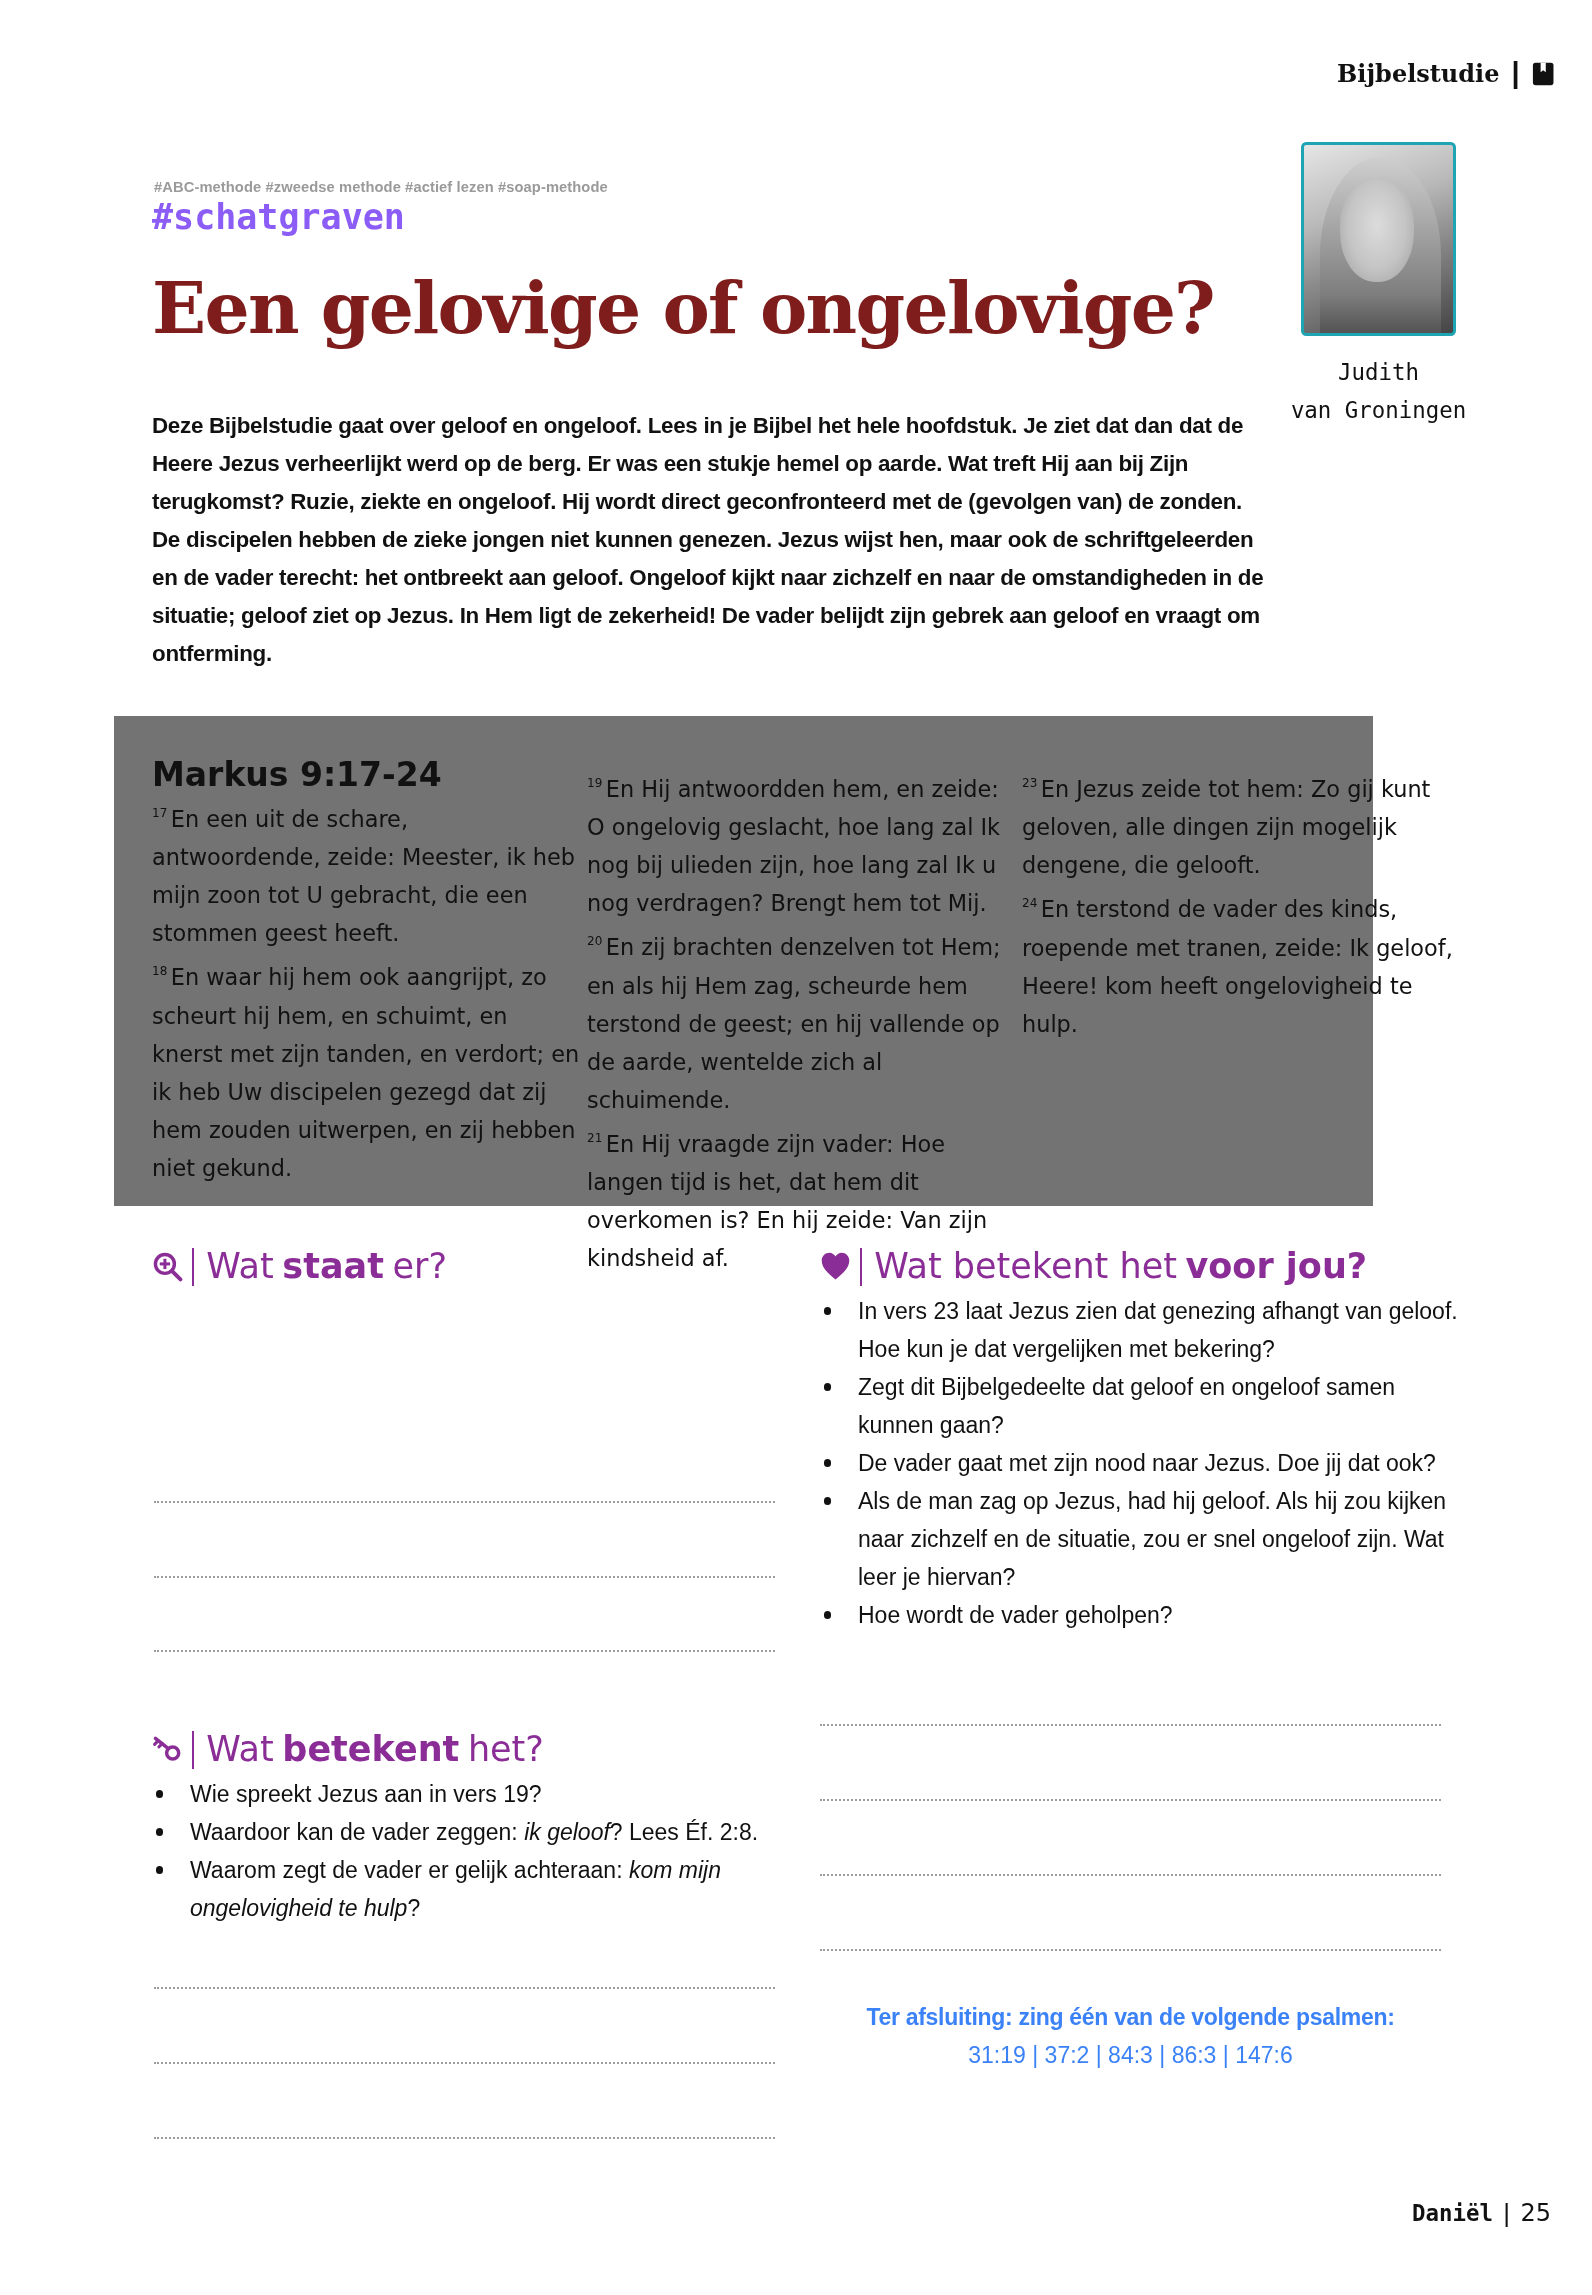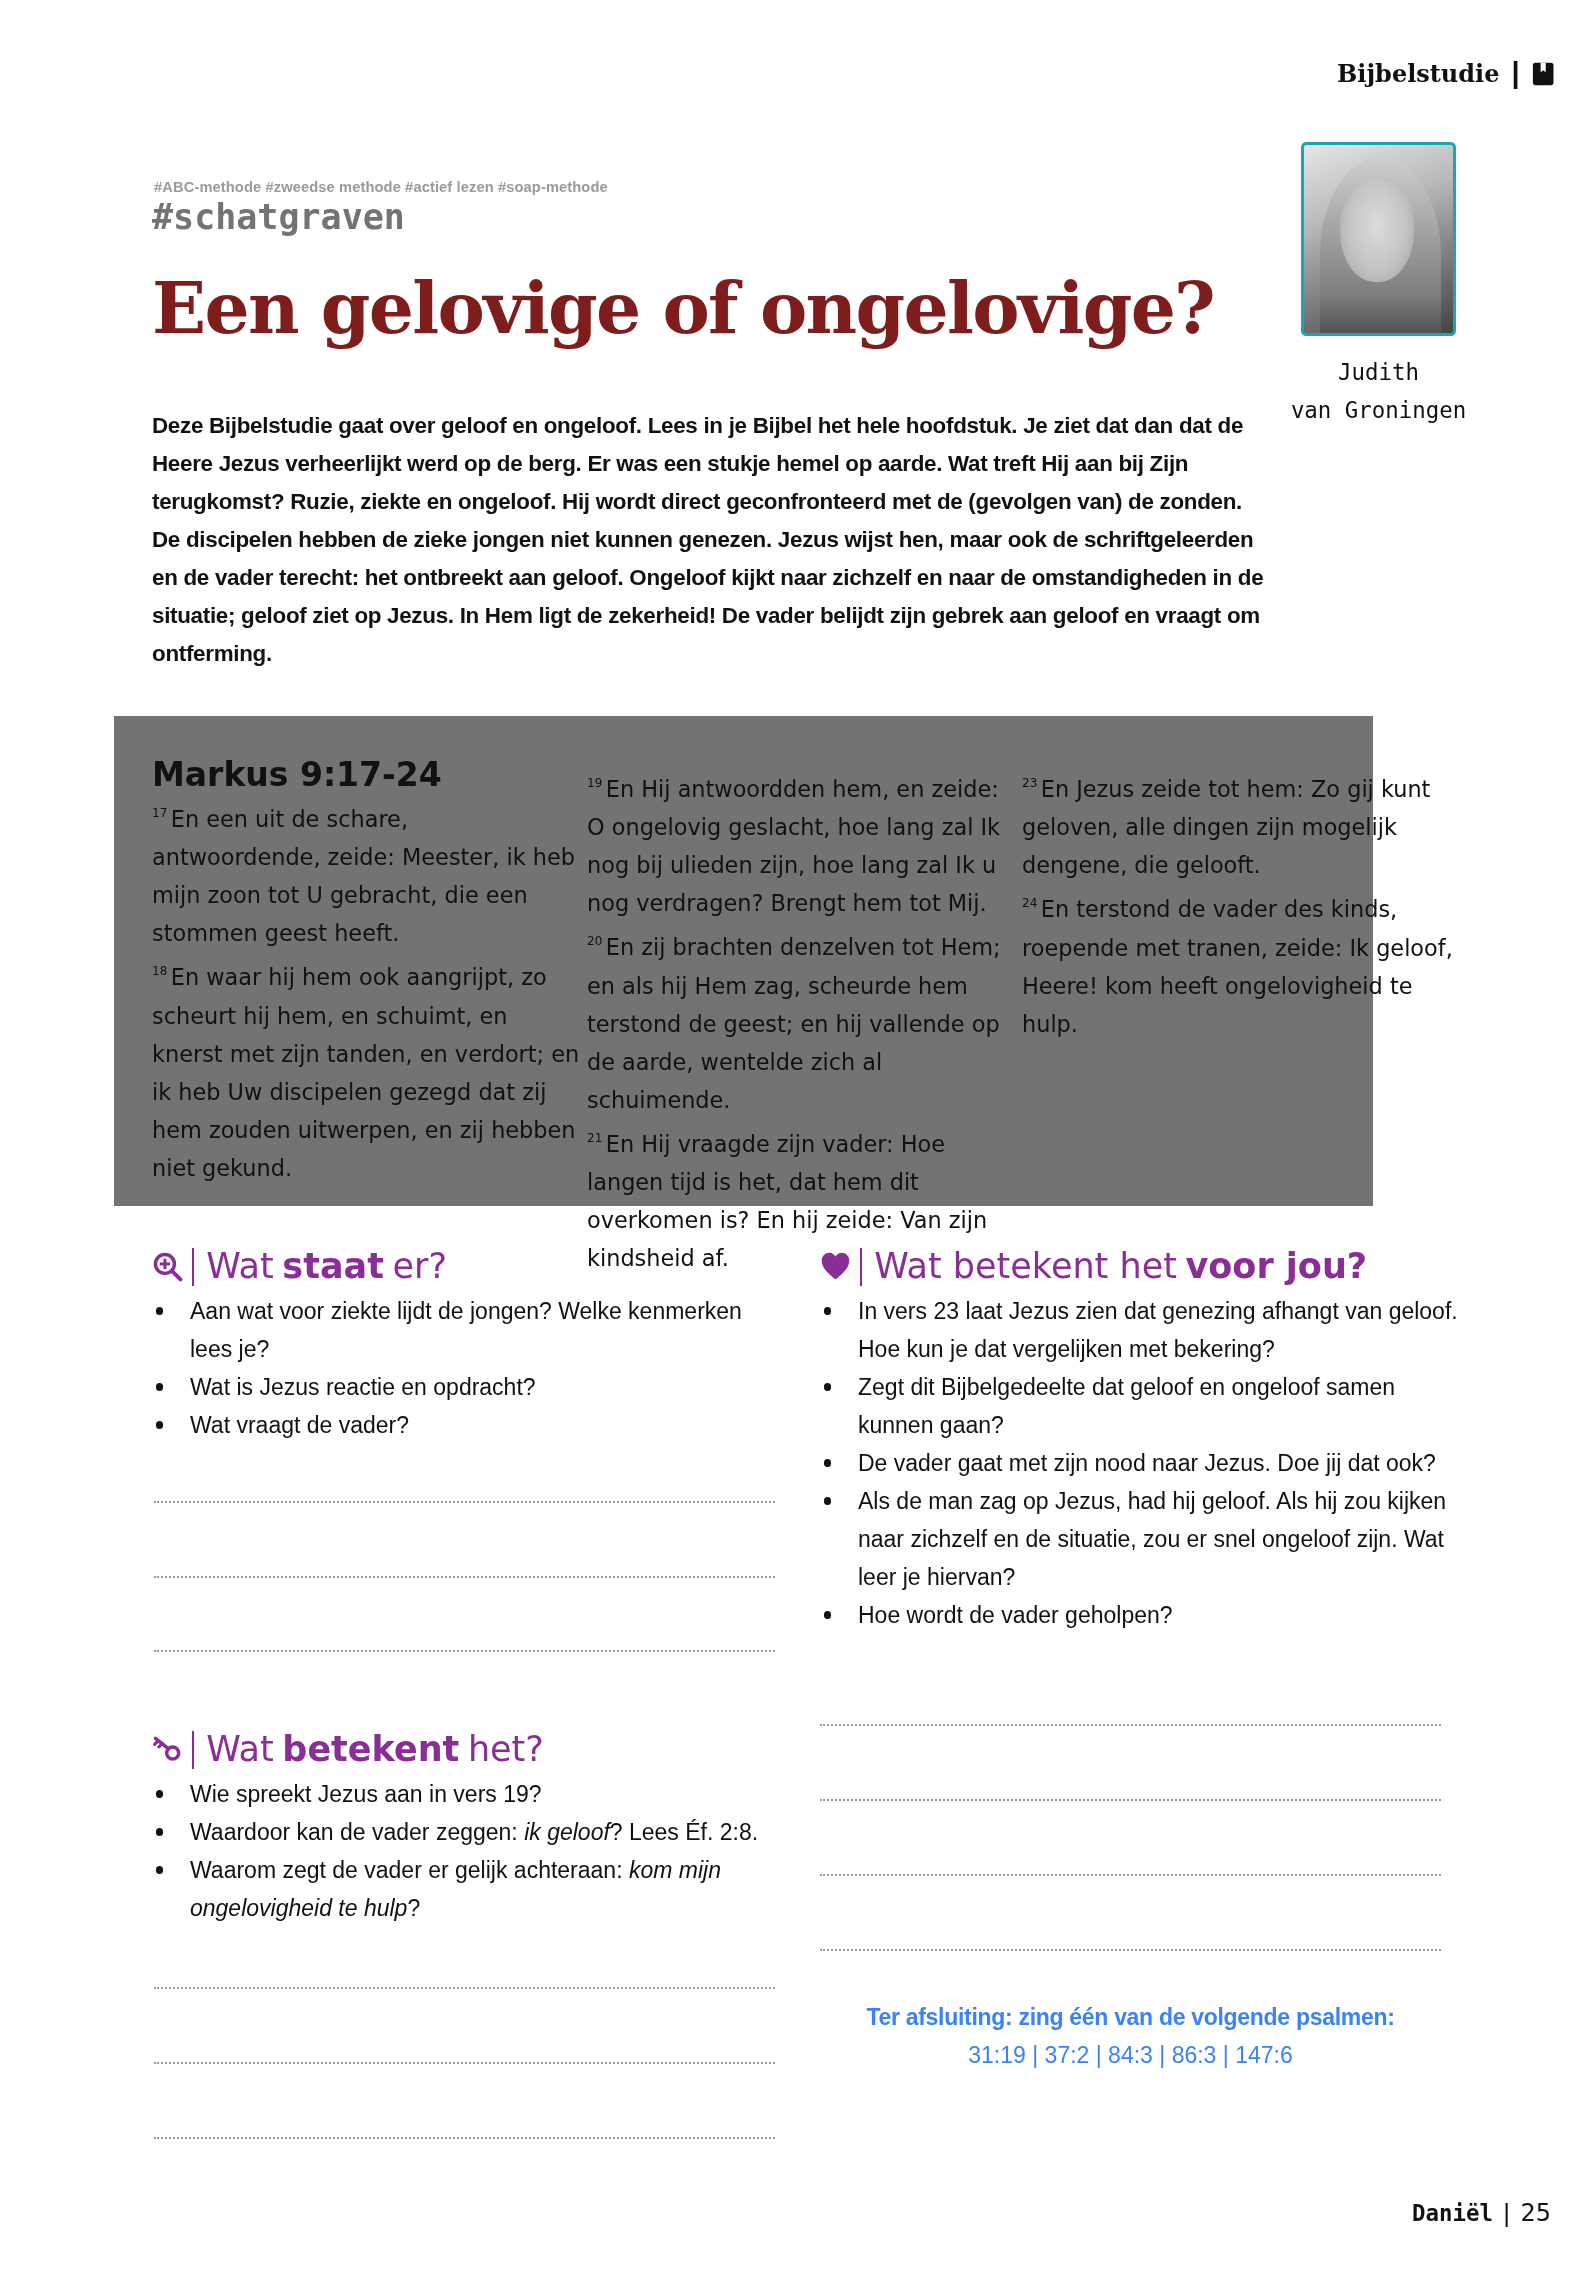--- a/index.html
+++ b/index.html
@@ -5,21 +5,21 @@
   * { box-sizing: border-box; margin: 0; padding: 0; }
   html, body { width: 1592px; height: 2295px; background: #ffffff; }
   body { position: relative; font-family: "Liberation Sans", sans-serif; color: #111; overflow: hidden; }
 
   .header-right { position: absolute; top: 59px; right: 38px; display: flex; align-items: center; gap: 12px; }
   .header-right .section-name { font-family: "DejaVu Serif", serif; font-weight: bold; font-size: 24px; color: #111; }
   .header-right .sep { font-family: "Liberation Sans", sans-serif; font-size: 29px; font-weight: bold; color: #111; line-height: 1; }
   .header-right .book-icon { width: 22.4px; height: 24px; }
 
   .tags { position: absolute; left: 154px; top: 179px; font-family: "Liberation Sans", sans-serif; font-weight: bold; font-size: 14.7px; color: #9a9a9a; letter-spacing: 0.1px; }
-  .hashtag { position: absolute; left: 152px; top: 197px; font-family: "DejaVu Sans Mono", monospace; font-weight: bold; font-size: 35px; color: #737373; }
+  .hashtag { position: absolute; left: 152px; top: 197px; font-family: "DejaVu Sans Mono", monospace; font-weight: bold; font-size: 35px; color: #8b5cf6; }
 
   .title { position: absolute; left: 152px; top: 269px; font-family: "DejaVu Serif", serif; font-weight: bold; font-size: 71px; color: #7f1d1d; letter-spacing: -1.7px; line-height: 1.1; }
 
   .author { position: absolute; left: 1275px; top: 138px; width: 207px; text-align: center; }
   .author .photo { width: 155px; height: 194px; margin: 3.5px auto 0 auto; border: 3.5px solid #1fa4b3; border-radius: 5.2px; background: linear-gradient(160deg, #e6e6e6 0%, #b9b9b9 35%, #8a8a8a 60%, #444 100%); position: relative; overflow: hidden; }
   .author .photo .face { position: absolute; left: 36px; top: 33px; width: 74px; height: 104px; border-radius: 45% 45% 48% 48%; background: radial-gradient(ellipse at 50% 45%, #dcdcdc 0%, #c4c4c4 55%, #9c9c9c 100%); }
   .author .photo .hair { position: absolute; left: 15.5px; top: 12px; width: 121px; height: 198px; border-radius: 50% 50% 10% 10%; background: linear-gradient(180deg, #cfcfcf 0%, #7d7d7d 70%, #3a3a3a 100%); }
   .author .name { font-family: "DejaVu Sans Mono", monospace; font-size: 22.4px; color: #111; line-height: 38px; margin-top: 17.3px; }
 
   .intro { position: absolute; left: 152px; top: 407px; width: 1122px; font-family: "Liberation Sans", sans-serif; font-weight: bold; font-size: 22.4px; line-height: 38px; color: #111; letter-spacing: -0.3px; }
@@ -105,25 +105,20 @@
       <circle cx="15" cy="15" r="11" fill="none" stroke="#8b2d96" stroke-width="4"></circle>
       <line x1="23" y1="23" x2="33" y2="33" stroke="#8b2d96" stroke-width="4.5" stroke-linecap="round"></line>
       <line x1="15" y1="9" x2="15" y2="21" stroke="#8b2d96" stroke-width="3.5"></line>
       <line x1="9" y1="15" x2="21" y2="15" stroke="#8b2d96" stroke-width="3.5"></line>
     </svg>
     <span class="bar"></span>
     <span>Wat</span>
     <b>staat</b>
     <span>er?</span>
   </div>
-  <ul>
-    <li>Aan wat voor ziekte lijdt de jongen? Welke kenmerken lees je?</li>
-    <li>Wat is Jezus reactie en opdracht?</li>
-    <li>Wat vraagt de vader?</li>
-  </ul>
 </div>
 <div class="dotline" style="left:154px; top:1501px; width:621px;"></div>
 <div class="dotline" style="left:154px; top:1576px; width:621px;"></div>
 <div class="dotline" style="left:154px; top:1650px; width:621px;"></div>
 
 <div class="qsection" style="left:152px; top:1726px; width:630px;">
   <div class="qhead">
     <svg class="icon" viewBox="0 0 36 36">
       <circle cx="24" cy="22" r="7" fill="none" stroke="#8b2d96" stroke-width="4"></circle>
       <line x1="19" y1="17" x2="4" y2="5" stroke="#8b2d96" stroke-width="4" stroke-linecap="round"></line>

